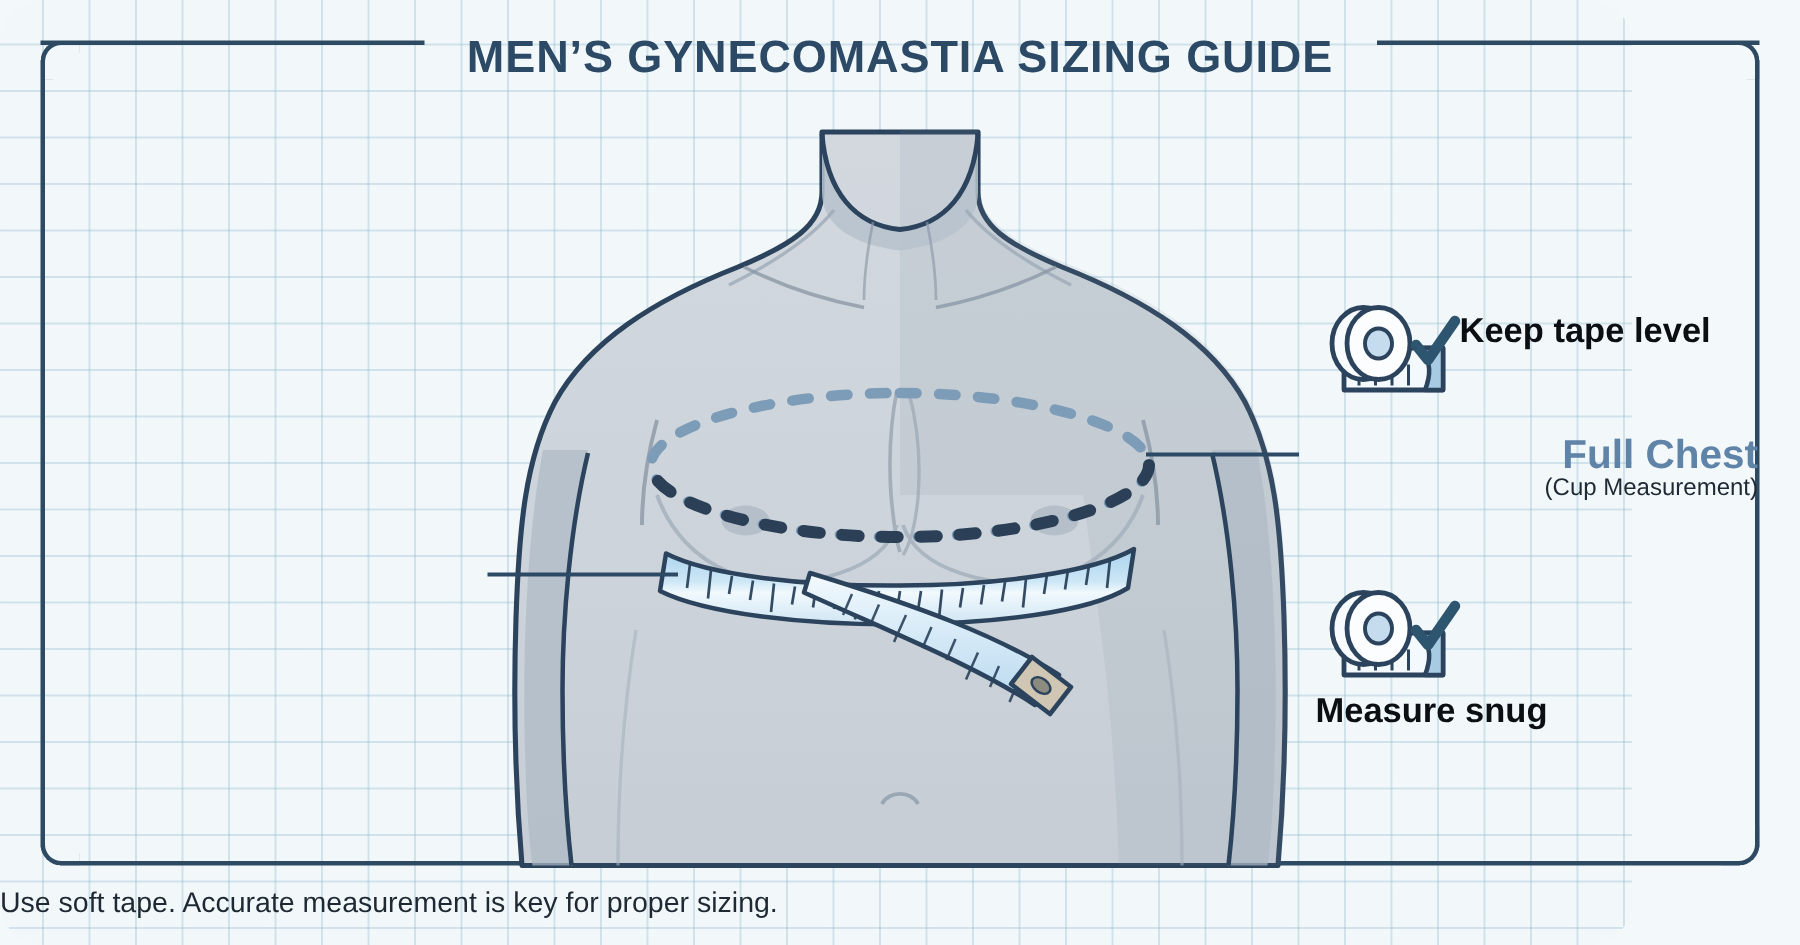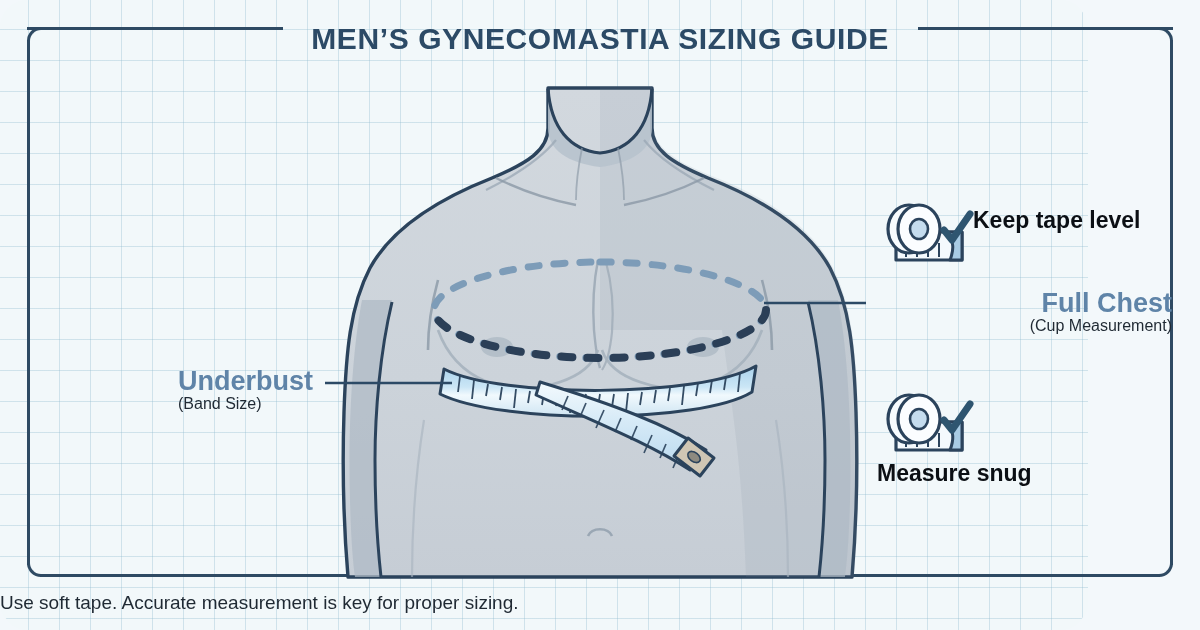--- a/index.html
+++ b/index.html
@@ -244,24 +244,20 @@
         <line x1="928" y1="433" x2="928" y2="447"></line>
         <line x1="939" y1="433" x2="939" y2="447"></line>
       </g>
       <ellipse cx="909" cy="419" rx="21" ry="24" fill="#f7fbfe" stroke="#2b435c" stroke-width="3.2"></ellipse>
       <ellipse cx="919" cy="419" rx="21" ry="24" fill="#fbfdff" stroke="#2b435c" stroke-width="3.2"></ellipse>
       <ellipse cx="919" cy="419" rx="9" ry="10" fill="#c5dcee" stroke="#2b435c" stroke-width="2.6"></ellipse>
       <path d="M944,420 L952,430 L970,404" fill="none" stroke="#2e5570" stroke-width="7" stroke-linecap="round" stroke-linejoin="round"></path>
     </g>
   </svg>
 
-  <div id="underbust-label">
-    <div class="lbl-primary">Underbust</div>
-    <div class="lbl-secondary">(Band Size)</div>
-  </div>
 
   <div id="fullchest-label">
     <div class="lbl-primary">Full Chest</div>
     <div class="lbl-secondary">(Cup Measurement)</div>
   </div>
 
   <div id="measuresnug-label" class="lbl-dark">Measure snug</div>
 
   <div id="keeptape-label" class="lbl-dark">Keep tape level</div>
 

